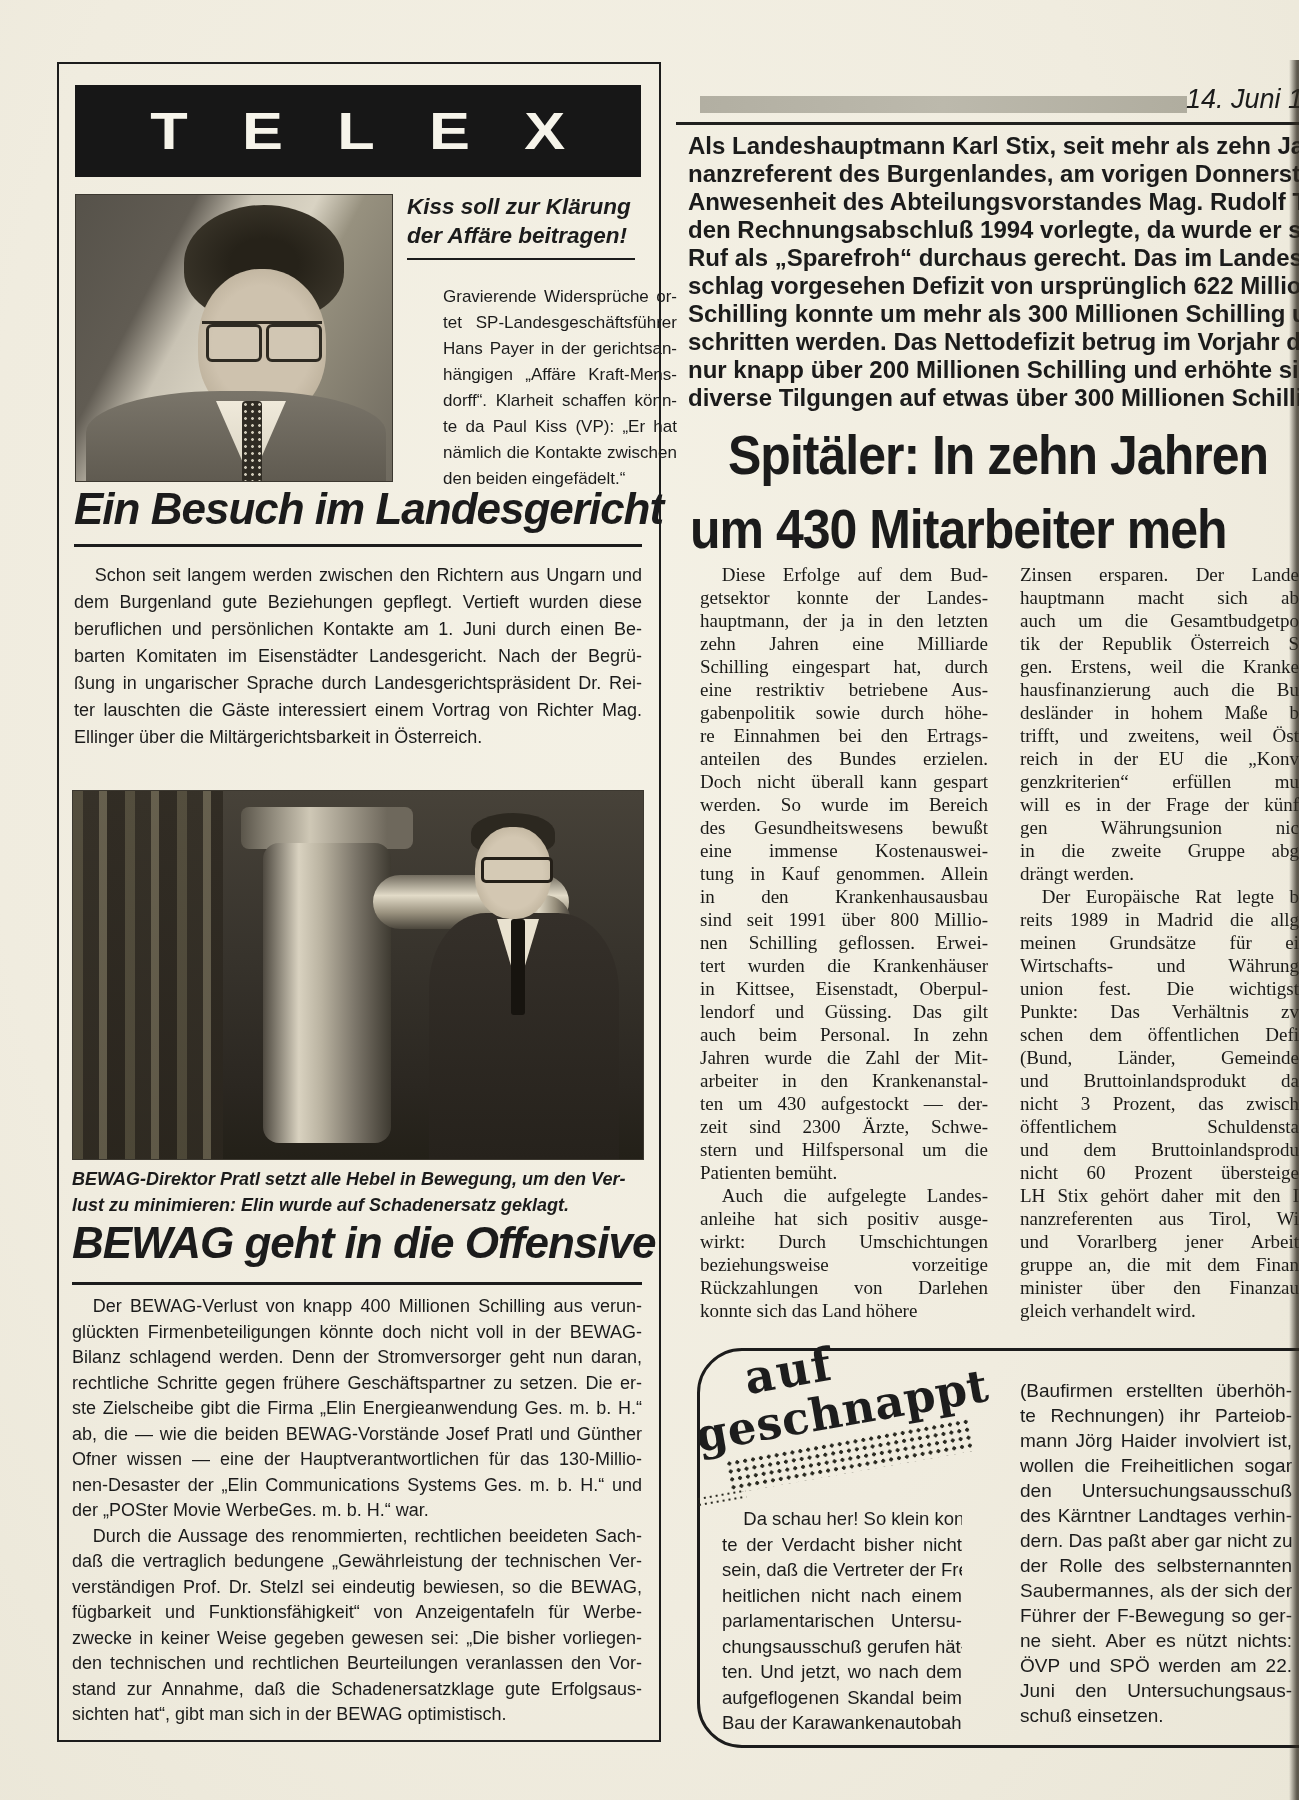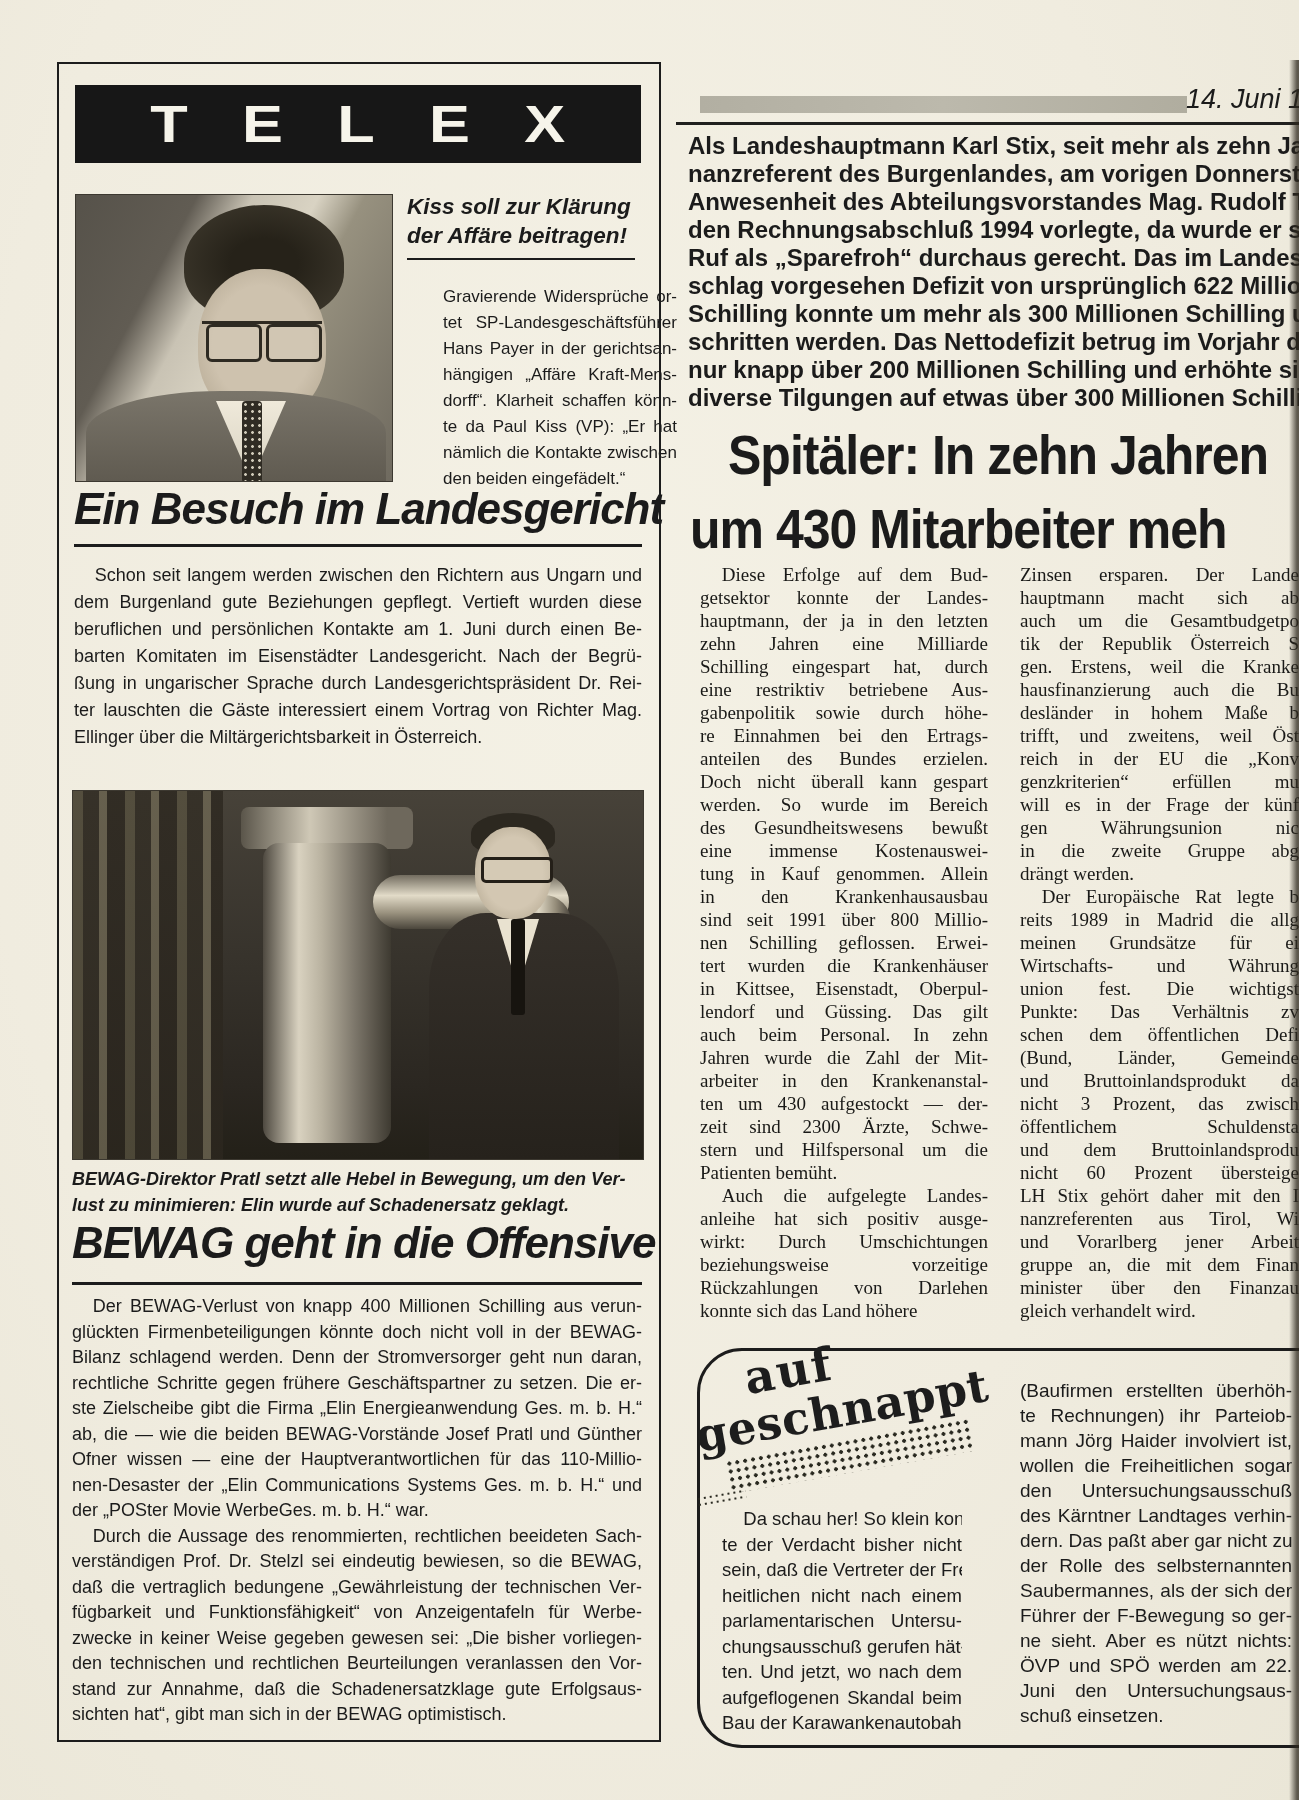--- a/index.html
+++ b/index.html
@@ -11,21 +11,21 @@
   .abs{position:absolute;}
   
   .line{white-space:nowrap;overflow:hidden;text-align:justify;text-align-last:justify;}
   .para .line.end{text-align-last:left;}
   .line.ind{text-indent:1.15em;}
   .flush .para:first-child .line.ind{text-indent:0;}
   .ns .line{text-align-last:left;}
 
   
   .telex-box{left:57px;top:62px;width:600px;height:1676px;border:2px solid #1c1c1c;background:transparent;}
-  .telex-banner{left:75px;top:85px;width:566px;height:78px;background:#171717;display:flex;align-items:center;justify-content:center;overflow:hidden;}
+  .telex-banner{left:75px;top:85px;width:566px;height:92px;background:#171717;display:flex;align-items:center;justify-content:center;overflow:hidden;}
   .telex-logo{color:#f6f4ea;font-weight:bold;font-size:52px;letter-spacing:46px;text-indent:46px;transform:scaleX(1.18);font-family:"Liberation Sans",sans-serif;}
   .photo-frame{border:1px solid #3c3830;overflow:hidden;}
   .portrait{left:75px;top:194px;width:316px;height:286px;background:linear-gradient(118deg,#56524a 0%,#615c53 26%,#c9c3b4 38%,#d9d3c3 52%,#97917f 62%,#6f6a5f 100%);}
   .kiss-title{left:407px;top:192px;width:234px;font-style:italic;font-weight:bold;font-size:22.5px;line-height:29px;}
   .kiss-rule{left:407px;top:258px;width:228px;height:2px;background:#1c1c1c;}
   .kiss-body{left:407px;top:284px;width:234px;font-size:17px;line-height:26px;margin-left:36px;}
   .besuch-h{left:74px;top:484px;width:570px;font-style:italic;font-weight:bold;font-size:44px;letter-spacing:-1px;white-space:nowrap;}
   .besuch-rule{left:74px;top:544px;width:568px;height:3px;background:#1c1c1c;}
   .besuch-body{left:74px;top:562px;width:568px;font-size:18px;line-height:27px;}
   .machinery{left:72px;top:790px;width:570px;height:368px;background:linear-gradient(180deg,#474239 0%,#37332c 45%,#2b2721 80%,#232018 100%);}
@@ -163,28 +163,28 @@
   <div class="abs bewag-h">BEWAG geht in die Offensive</div>
   <div class="abs bewag-rule"></div>
   <div class="abs bewag-body">
       <div class="para">
         <div class="line ind">Der BEWAG-Verlust von knapp 400 Millionen Schilling aus verun-</div>
         <div class="line">glückten Firmenbeteiligungen könnte doch nicht voll in der BEWAG-</div>
         <div class="line">Bilanz schlagend werden. Denn der Stromversorger geht nun daran,</div>
         <div class="line">rechtliche Schritte gegen frühere Geschäftspartner zu setzen. Die er-</div>
         <div class="line">ste Zielscheibe gibt die Firma „Elin Energieanwendung Ges. m. b. H.“</div>
         <div class="line">ab, die — wie die beiden BEWAG-Vorstände Josef Pratl und Günther</div>
-        <div class="line">Ofner wissen — eine der Hauptverantwortlichen für das 110-Millio-</div>
+        <div class="line">Ofner wissen — eine der Hauptverantwortlichen für das 130-Millio-</div>
         <div class="line">nen-Desaster der „Elin Communications Systems Ges. m. b. H.“ und</div>
         <div class="line end">der „POSter Movie WerbeGes. m. b. H.“ war.</div>
       </div>
       <div class="para">
         <div class="line ind">Durch die Aussage des renommierten, rechtlichen beeideten Sach-</div>
+        <div class="line">daß die vertraglich bedungene „Gewährleistung der technischen Ver-</div>
         <div class="line">verständigen Prof. Dr. Stelzl sei eindeutig bewiesen, so die BEWAG,</div>
-        <div class="line">daß die vertraglich bedungene „Gewährleistung der technischen Ver-</div>
         <div class="line">fügbarkeit und Funktionsfähigkeit“ von Anzeigentafeln für Werbe-</div>
         <div class="line">zwecke in keiner Weise gegeben gewesen sei: „Die bisher vorliegen-</div>
         <div class="line">den technischen und rechtlichen Beurteilungen veranlassen den Vor-</div>
         <div class="line">stand zur Annahme, daß die Schadenersatzklage gute Erfolgsaus-</div>
         <div class="line end">sichten hat“, gibt man sich in der BEWAG optimistisch.</div>
       </div>
     </div>
 
   <div class="abs intro">
       <div class="line">Als Landeshauptmann Karl Stix, seit mehr als zehn Jahren</div>

